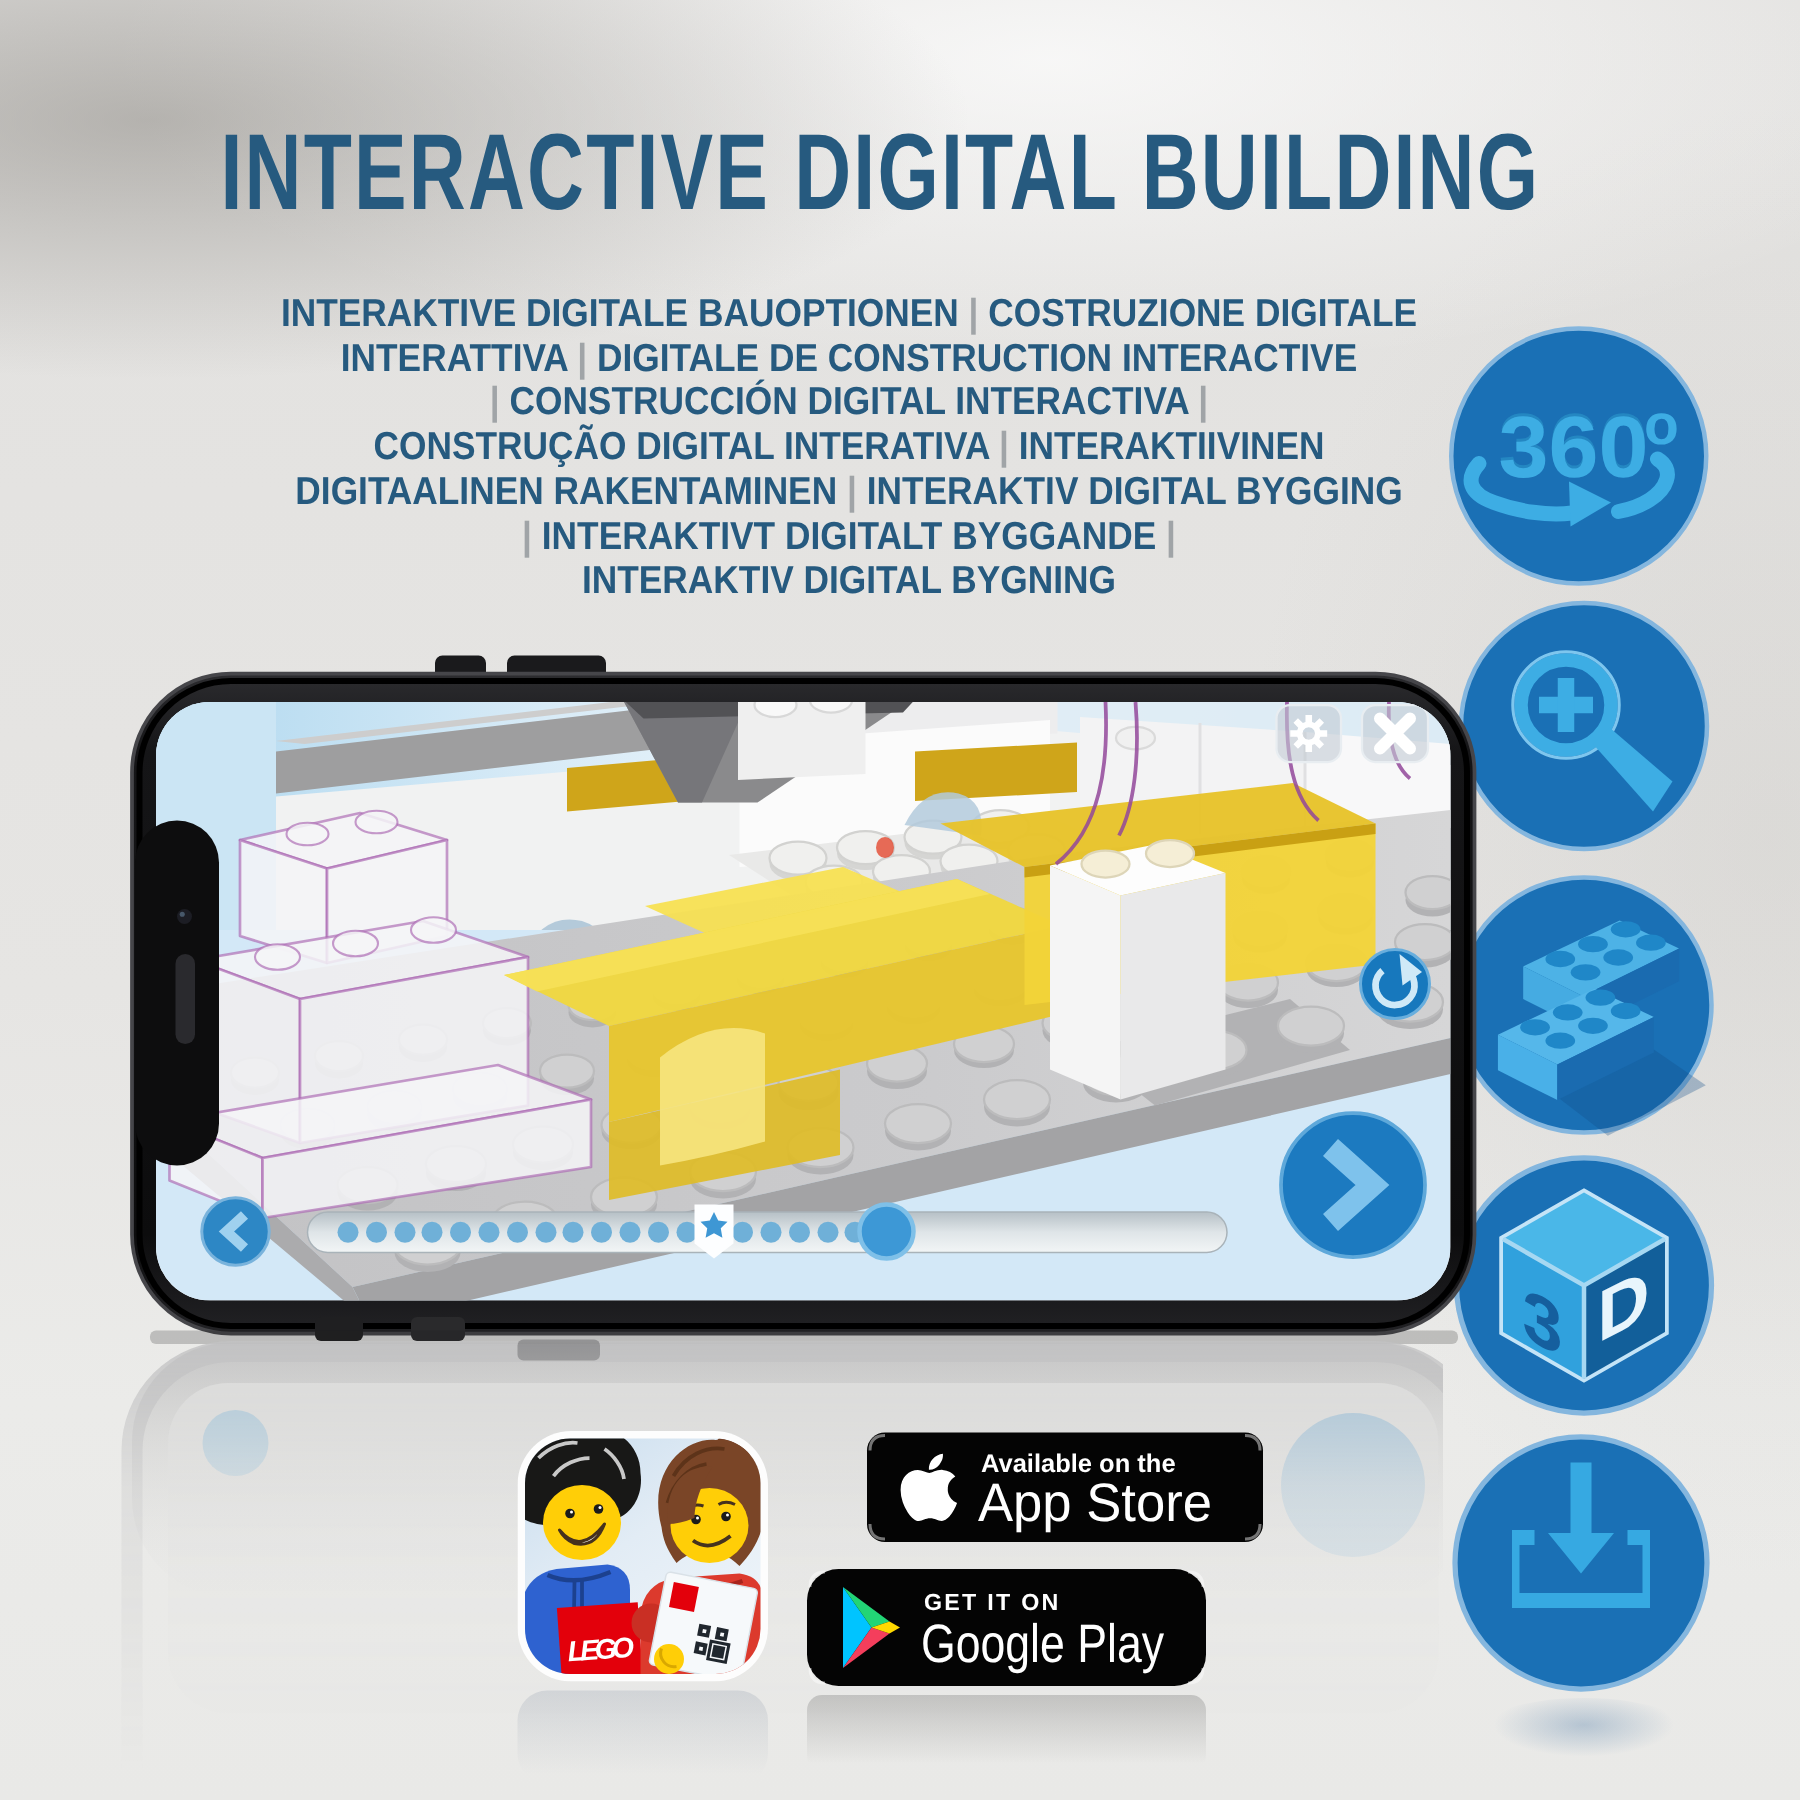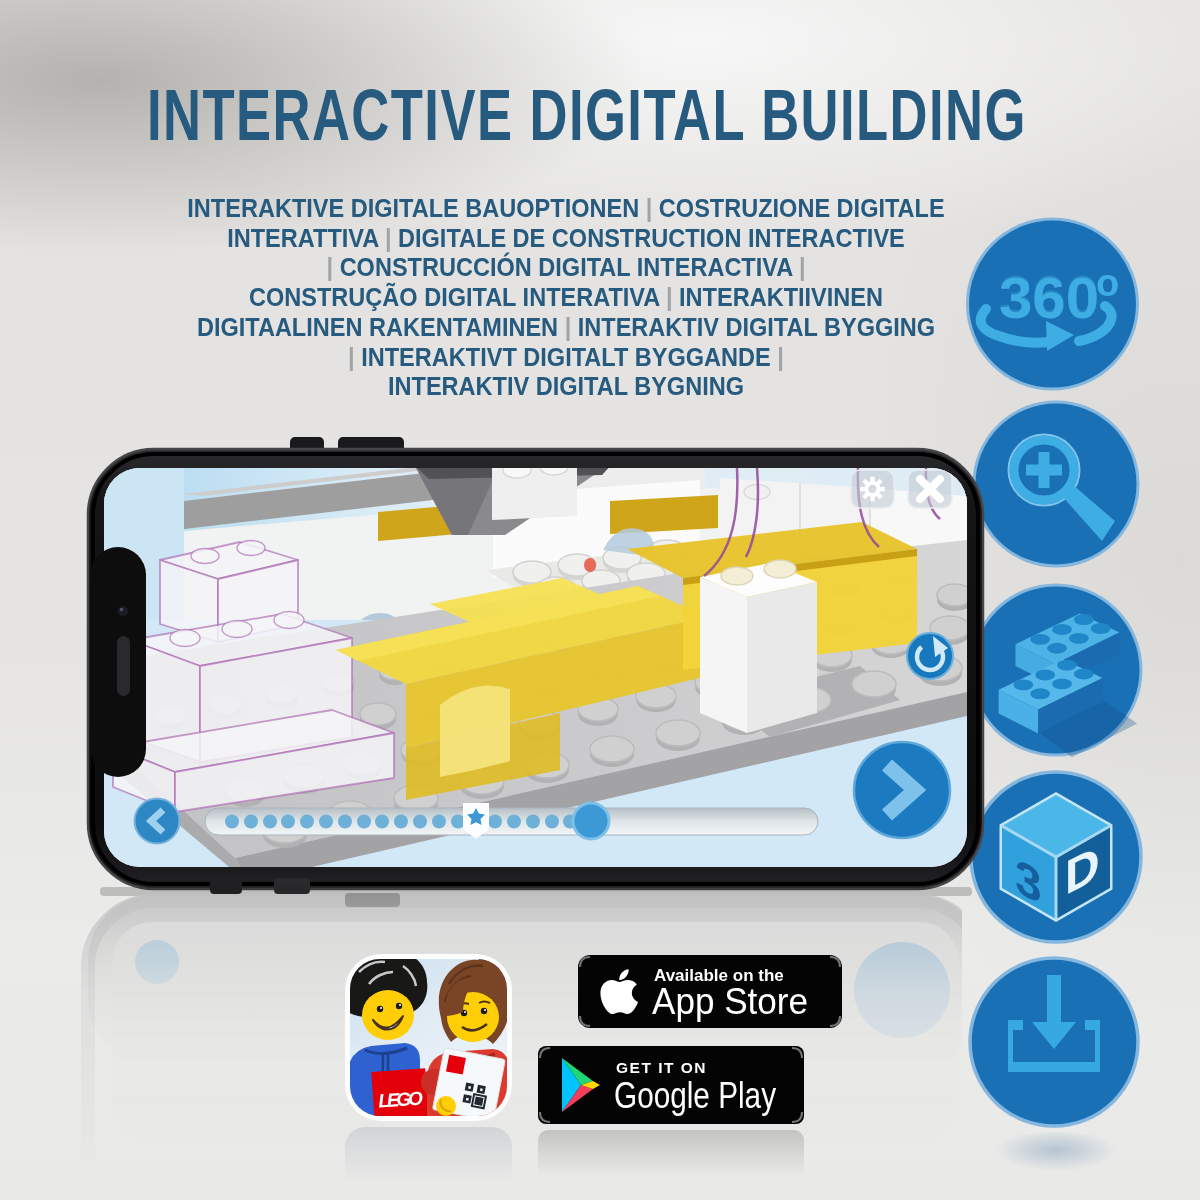--- a/index.html
+++ b/index.html
@@ -692,21 +692,21 @@
         <path d="M 2 12 Q 2 2 12 2 M 252 2 Q 262 2 262 12 M 262 61 Q 262 71 252 71 M 12 71 Q 2 71 2 61"></path>
       </g>
       <g fill="#ffffff">
         <path transform="translate(22,11) scale(0.1)" d="M318.7 268.7c-.2-36.7 16.4-64.4 50-84.8-18.8-26.9-47.2-41.7-84.7-44.6-35.5-2.8-74.3 20.7-88.5 20.7-15 0-49.4-19.7-76.4-19.7C63.3 141.2 4 184.8 4 273.5q0 39.3 14.4 81.2c12.8 36.7 59 126.7 107.2 125.2 25.2-.6 43-17.9 75.8-17.9 31.8 0 48.3 17.9 76.4 17.9 48.6-.7 90.4-82.5 102.6-119.3-65.2-30.7-61.7-90-61.7-91.9zm-56.6-164.2c27.3-32.4 24.8-61.9 24-72.5-24.1 1.4-52 16.4-67.9 34.9-17.5 19.8-27.8 44.3-25.6 71.9 26.1 2 49.9-11.4 69.5-34.3z"></path>
         <text x="76" y="26" font-family="Liberation Sans,sans-serif" font-size="17" font-weight="bold" letter-spacing="0">Available on the</text>
         <text x="74" y="59" font-family="Liberation Sans,sans-serif" font-size="36" letter-spacing="0" textLength="156" lengthAdjust="spacingAndGlyphs">App Store</text>
       </g>
     </svg>
   </div>
 
-  <div style="position:absolute;left:538px;top:1046px;width:266px;height:78px;background:#040404;border-radius:8px;">
+  <div style="position:absolute;left:538px;top:1046px;width:266px;height:78px;background:#040404;border-radius:21px;">
     <svg style="position:absolute;left:0;top:0" width="266" height="78" viewBox="0 0 266 78">
       <g stroke="#ffffff" stroke-width="2" fill="none" opacity="0.45">
         <path d="M 2 12 Q 2 2 12 2 M 254 2 Q 264 2 264 12 M 264 66 Q 264 76 254 76 M 12 76 Q 2 76 2 66"></path>
       </g>
       <g>
         <polygon points="24,12 24,66 43,39" fill="#00c4ff"></polygon>
         <polygon points="24,12 55,35 43,39" fill="#22d576"></polygon>
         <polygon points="24,66 55,43 43,39" fill="#f43e5c"></polygon>
         <polygon points="43,39 55,35 62,39 55,43" fill="#ffd900"></polygon>
       </g>

